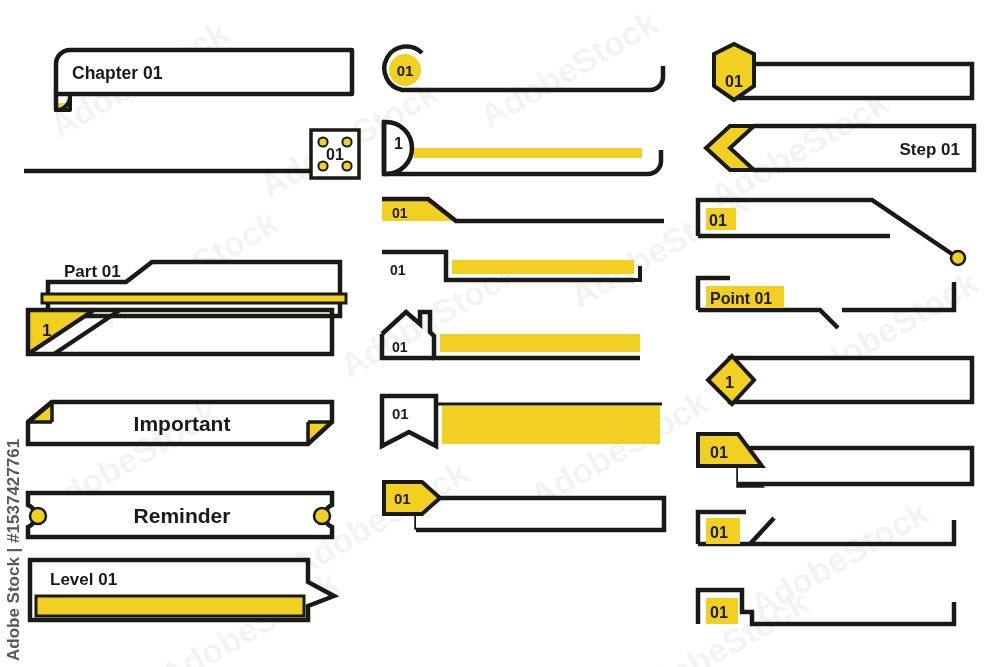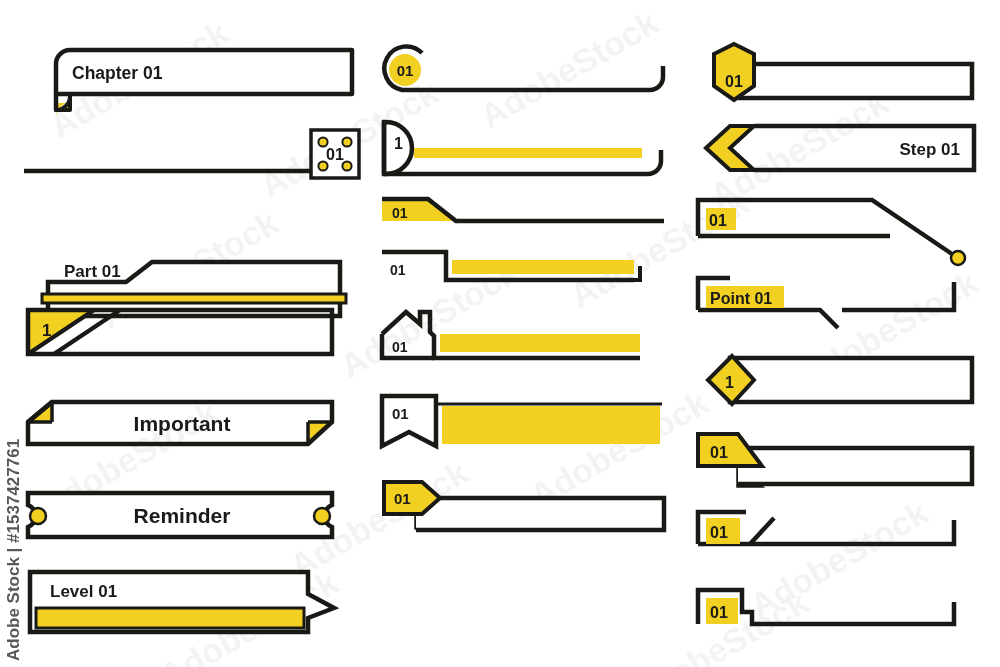--- a/index.html
+++ b/index.html
@@ -132,21 +132,21 @@
       <path d="M30 4 L6 24 L30 24 Z" fill="#F2D021"></path>
       <path d="M286 24 L310 24 L286 46 Z" fill="#F2D021"></path>
       <path d="M30 4 L310 4 L310 24 L286 46 L6 46 L6 24 Z" fill="none" stroke="#191916" stroke-width="4.5" stroke-linejoin="miter"></path>
       <path d="M30 4 L6 24" stroke="#191916" stroke-width="4.5"></path>
       <path d="M30 24 L30 4 M6 24 L30 24" stroke="#191916" stroke-width="3.5"></path>
       <path d="M286 24 L310 24 M286 24 L286 46" stroke="#191916" stroke-width="3.5"></path>
       <text class="lbl" x="160" y="33" font-size="21" text-anchor="middle">Important</text>
     </svg>
   </div>
 
-  <div class="banner" style="left:22px;top:566px;text-align:right;">
+  <div class="banner" style="left:22px;top:554px;text-align:right;">
     <svg width="320" height="72" viewBox="0 0 320 72">
       <path d="M8 6 L286 6 L286 28 L312 42 L286 52 L286 66 L8 66 Z" fill="#ffffff" stroke="#191916" stroke-width="4.5" stroke-linejoin="miter"></path>
       <rect x="14" y="42" width="268" height="20" fill="#F2D021" stroke="#191916" stroke-width="3"></rect>
       <text class="lbl" x="28" y="31" font-size="17">Level 01</text>
     </svg>
   </div>
 
   <div class="banner" style="left:380px;top:44px;">
     <svg width="290" height="60" viewBox="0 0 290 60">
       <path d="M42 9 A22 22 0 1 0 22 46 L270 46 A13 13 0 0 0 283 33 L283 22" fill="none" stroke="#191916" stroke-width="4.5" stroke-linecap="butt"></path>

